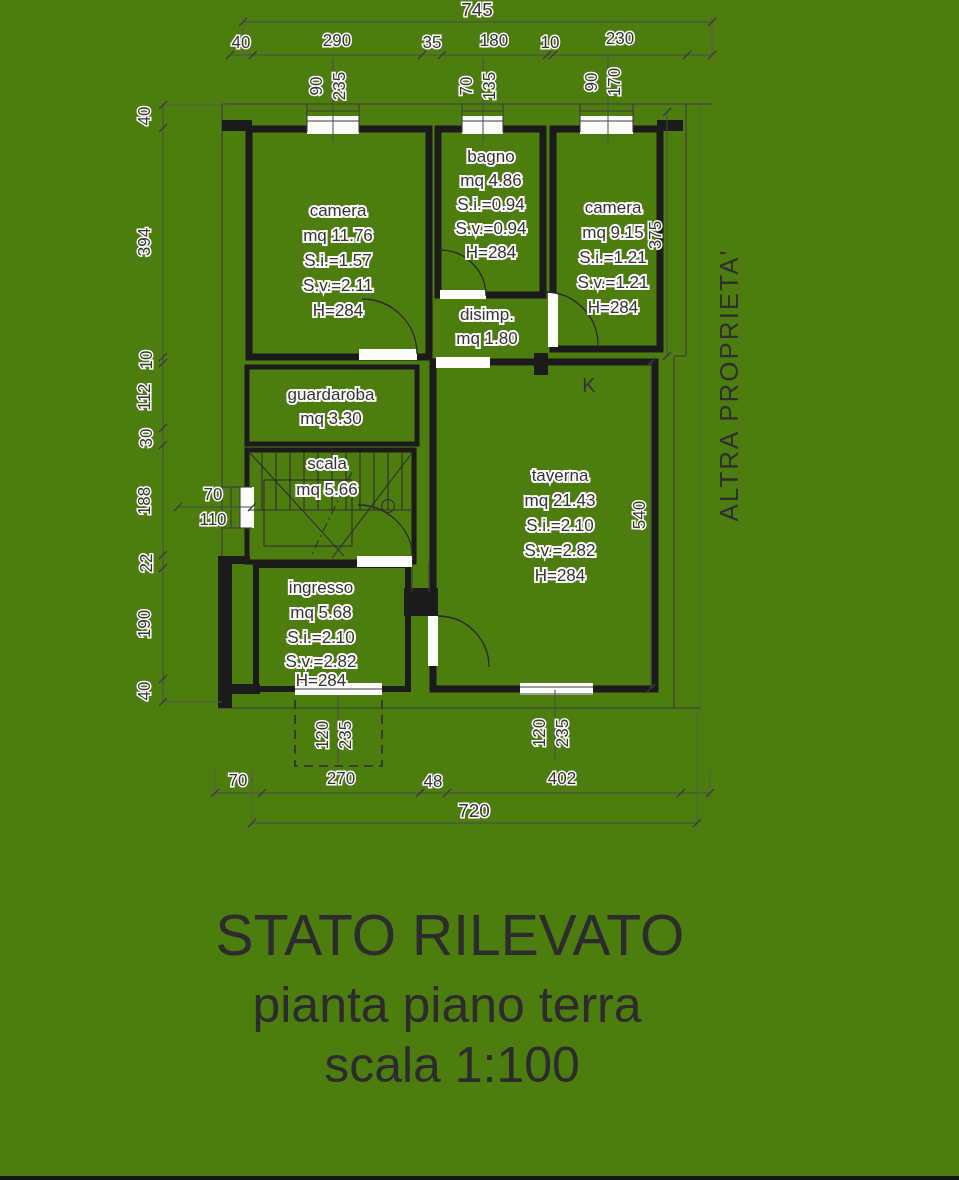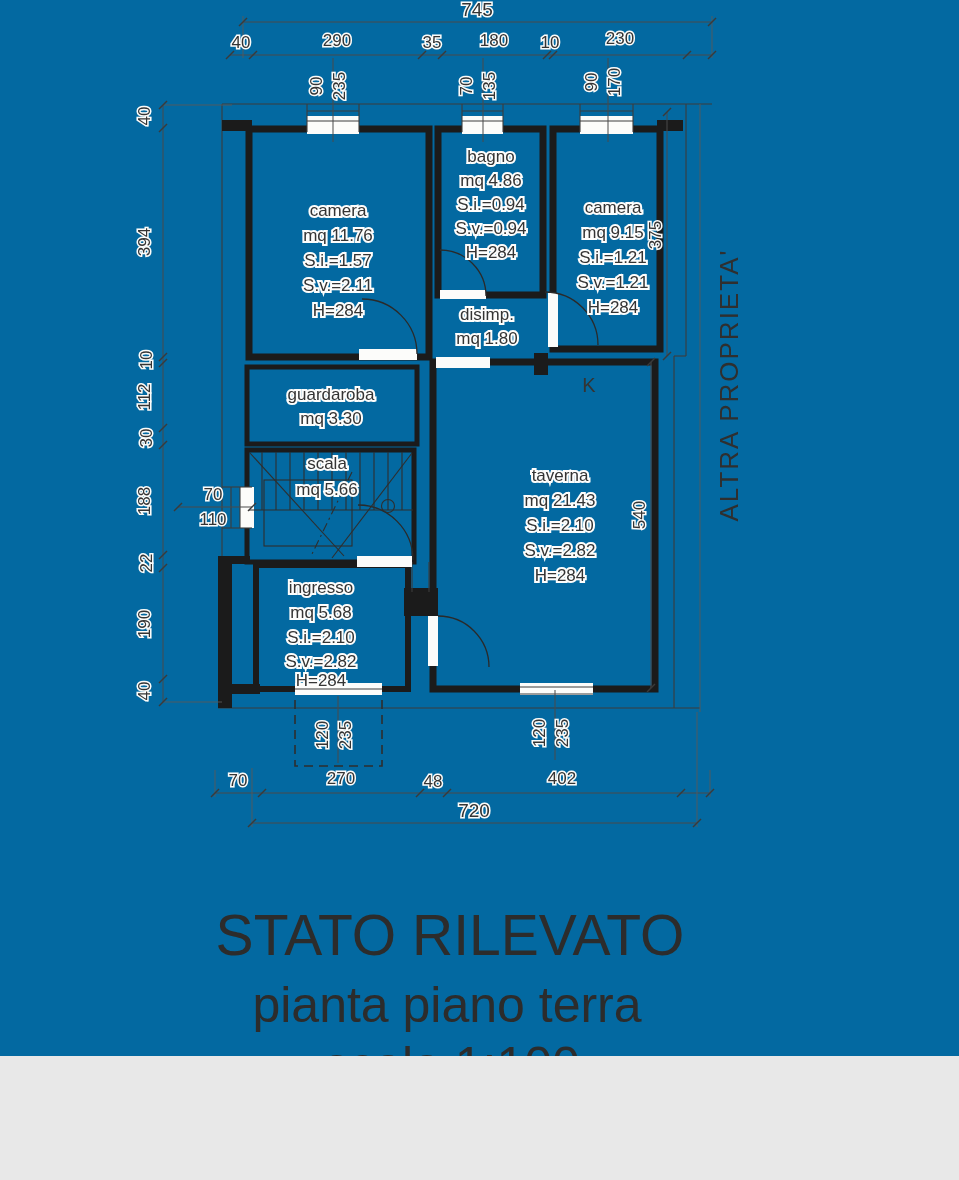--- a/index.html
+++ b/index.html
@@ -1,16 +1,16 @@
 <!DOCTYPE html>
 <html><head>
 <meta charset="utf-8">
 <style>
   html,body{margin:0;padding:0;background:#e8e8e8;}
-  .page{position:relative;width:959px;height:1056px;background:#0369a1;overflow:hidden;
+  .page{position:relative;width:959px;height:1180px;background:#4d7c0f;overflow:hidden;
         font-family:"Liberation Sans", sans-serif;}
   svg{position:absolute;left:0;top:0;}
   
   .wall{fill:#1b1b1b;}
   .roomrect{fill:none;stroke:#1b1b1b;}
   .thin{stroke:#3c3c3c;stroke-width:1.1;fill:none;}
   .thin2{stroke:#5a5a5a;stroke-width:0.9;fill:none;}
   .dim{stroke:#4a4a4a;stroke-width:1;fill:none;}
   .tick{stroke:#3a3a3a;stroke-width:1.4;}
   .arc{stroke:#2a2a2a;stroke-width:1.3;fill:none;}

